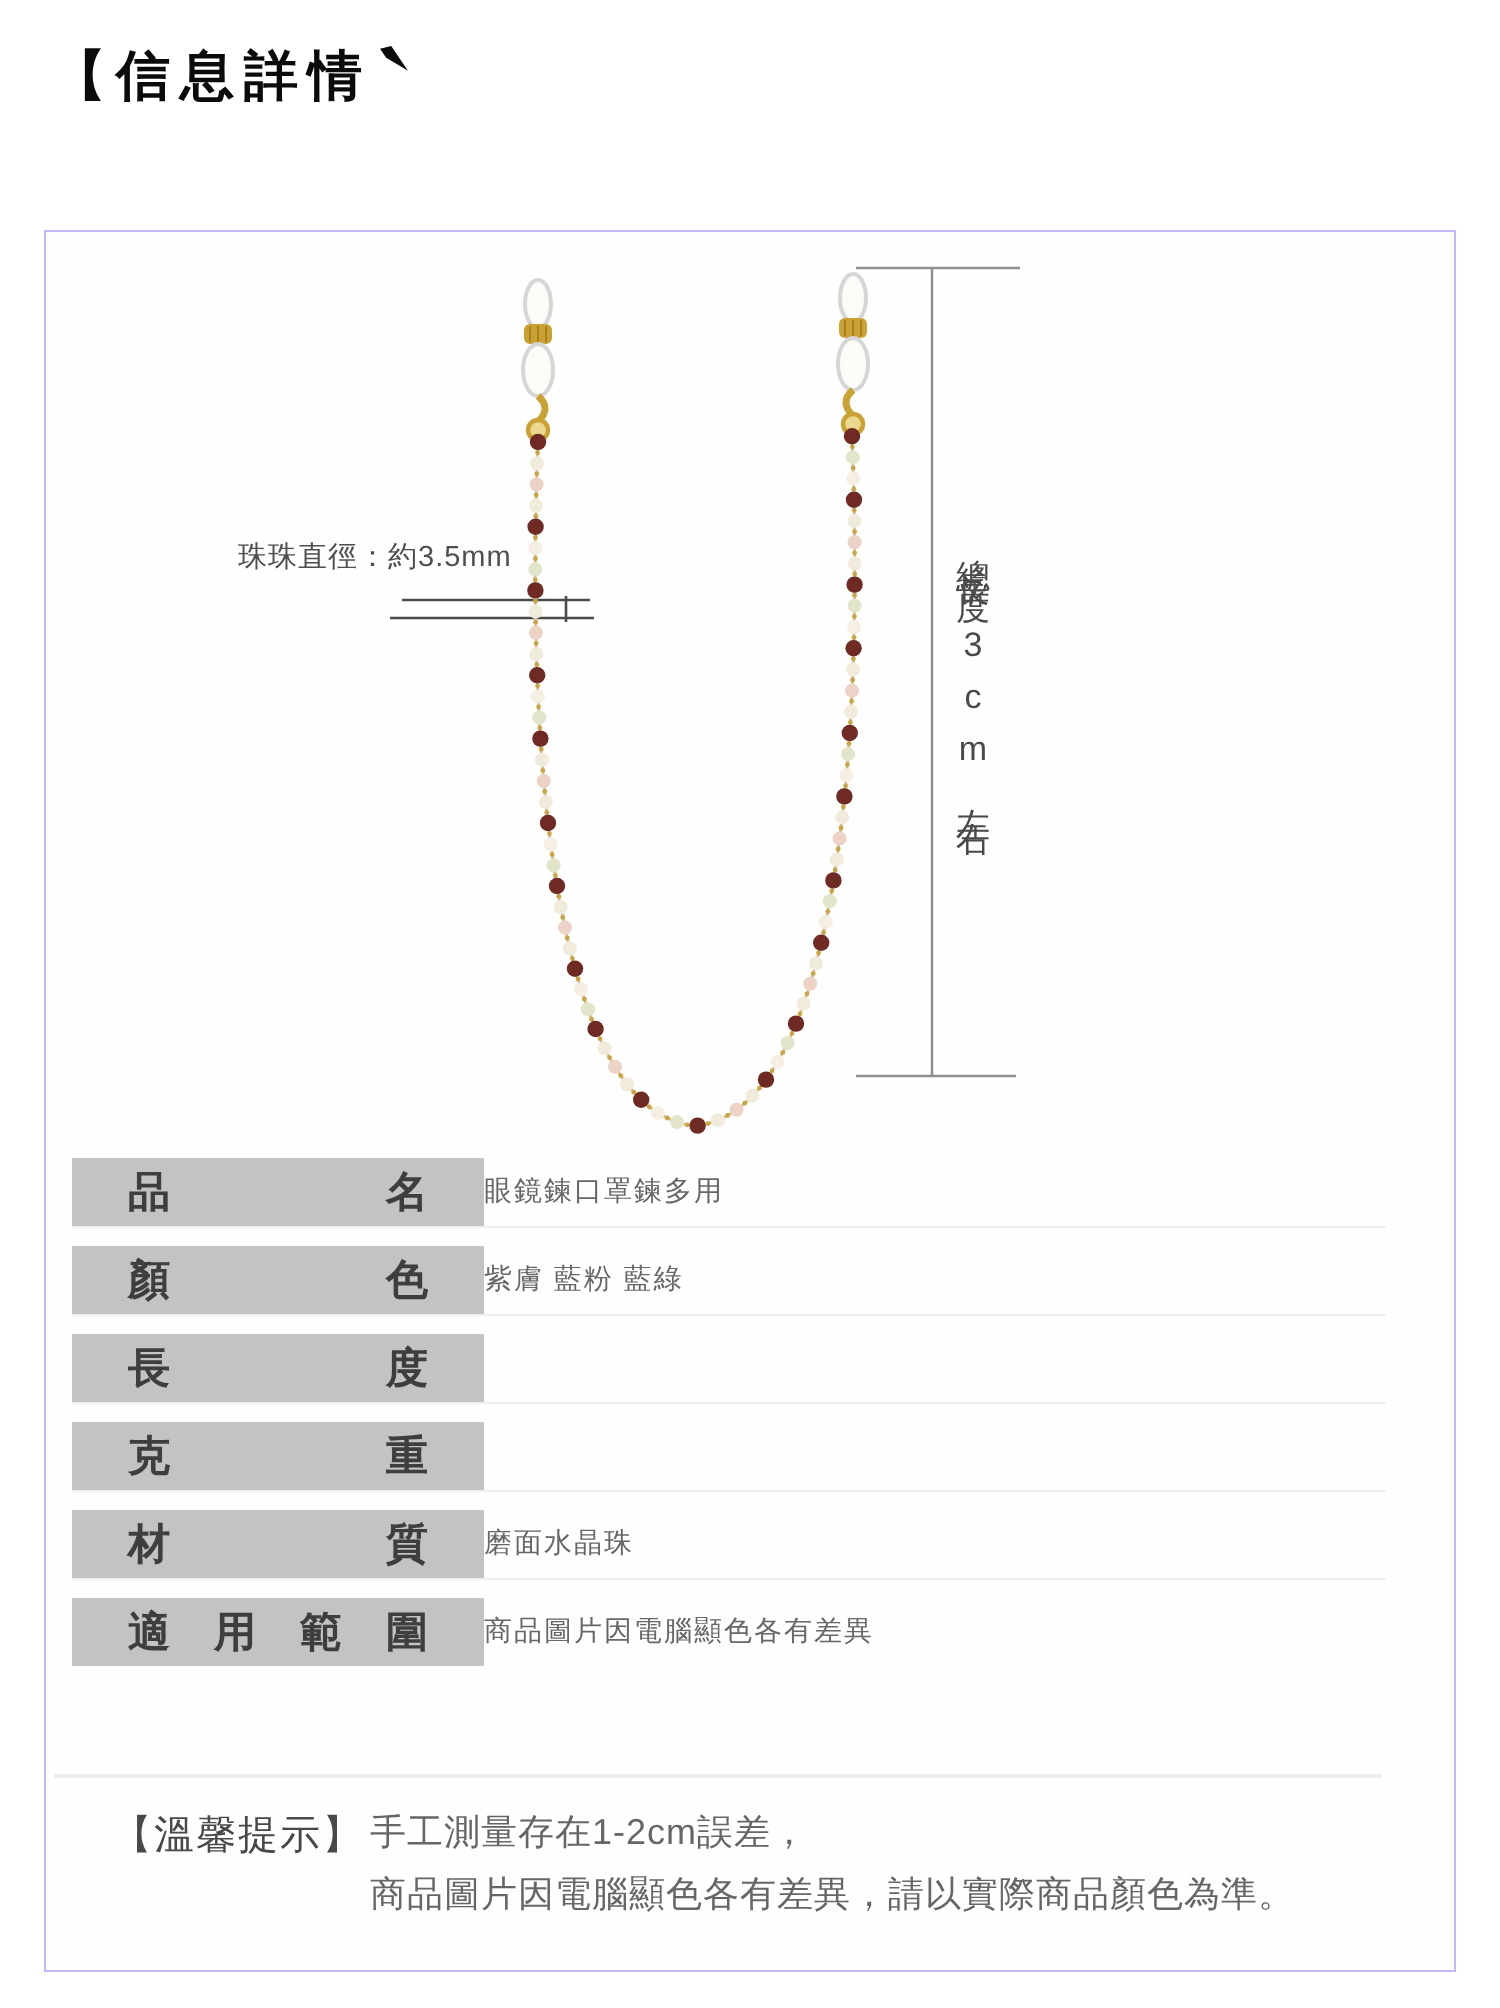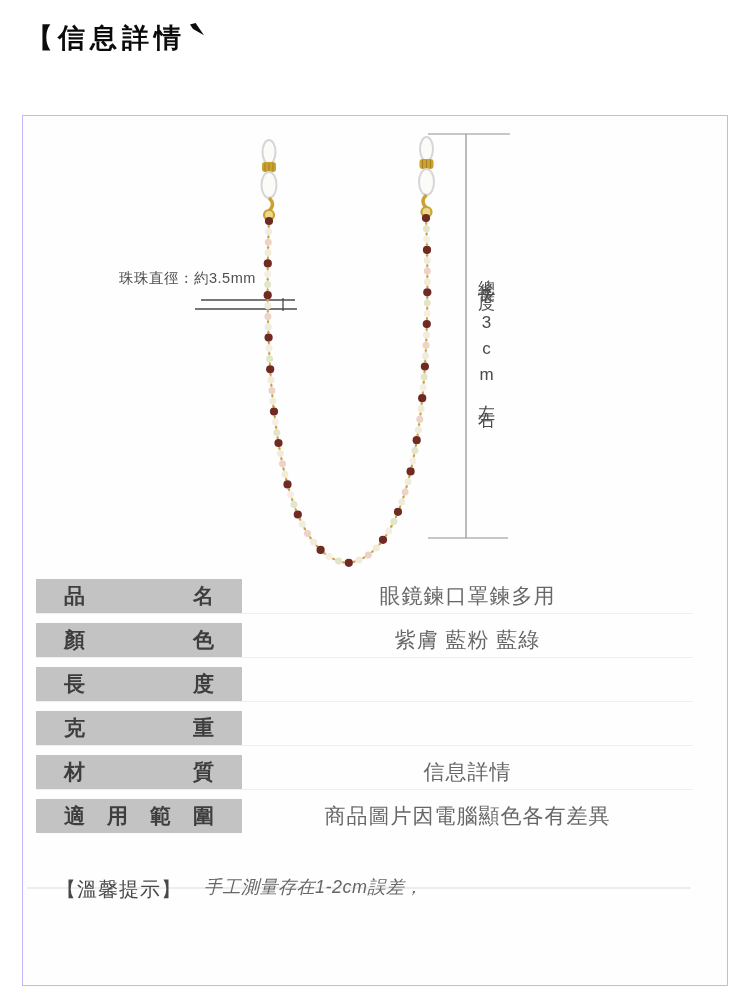--- a/index.html
+++ b/index.html
@@ -43,32 +43,32 @@
     display:flex; align-items:center; height:34px; margin-bottom:10px;
   }
   .t-row.bordered { border-bottom:1px solid #efefef; height:35px; margin-bottom:9px; }
   .t-label {
     width:206px; height:34px; background:#c3c3c3; color:#3e3e3e;
     font-size:21px; font-weight:600;
     display:flex; align-items:center; justify-content:space-between;
     padding:0 28px; flex-shrink:0;
   }
   .t-value {
-    flex:1; text-align:center; font-size:21px; color:#676767; letter-spacing:1px;
+    flex:1; text-align:left; font-size:14px; color:#676767; letter-spacing:1px;
     padding-right:0; align-self:center;
   }
   
   .sec-divider {
     position:absolute; left:4px; top:771px; width:664px; height:2px; background:#ededed;
   }
-  .tips { position:absolute; left:33px; top:756px; display:flex;align-items:center; }
+  .tips { position:absolute; left:33px; top:785px; display:flex; }
   .tips-title {
     font-size:20px; color:#484848; white-space:nowrap; margin-top:3px; letter-spacing:1px;
   }
-  .tips-body { margin-left:22px; font-size:18px; color:#666666; line-height:31px; letter-spacing:0.5px;font-style:italic; }
+  .tips-body { margin-left:3px; font-size:18px; color:#666666; line-height:31px; letter-spacing:0.5px; }
 </style>
 </head>
 <body>
 
 <div id="app">
 
   <div class="header">
     <span>【信息詳情</span>
     <span class="tick"></span>
   </div>
@@ -285,36 +285,37 @@
           <div class="t-label">
             <span>克</span>
             <span>重</span>
           </div>
         </div>
         <div class="t-row bordered">
           <div class="t-label">
             <span>材</span>
             <span>質</span>
           </div>
-          <div class="t-value">信息詳情</div>
+          <div class="t-value">磨面水晶珠</div>
         </div>
         <div class="t-row">
           <div class="t-label">
             <span>適</span>
             <span>用</span>
             <span>範</span>
             <span>圍</span>
           </div>
           <div class="t-value">商品圖片因電腦顯色各有差異</div>
         </div>
       </div>
 
     <div class="sec-divider"></div>
 
     <div class="tips">
       <div class="tips-title">【溫馨提示】</div>
       <div class="tips-body" id="tips-body">
           <div>手工測量存在1-2cm誤差，</div>
+          <div>商品圖片因電腦顯色各有差異，請以實際商品顏色為準。</div>
         </div>
     </div>
 
   </div>
 </div>
 
 </body></html>

